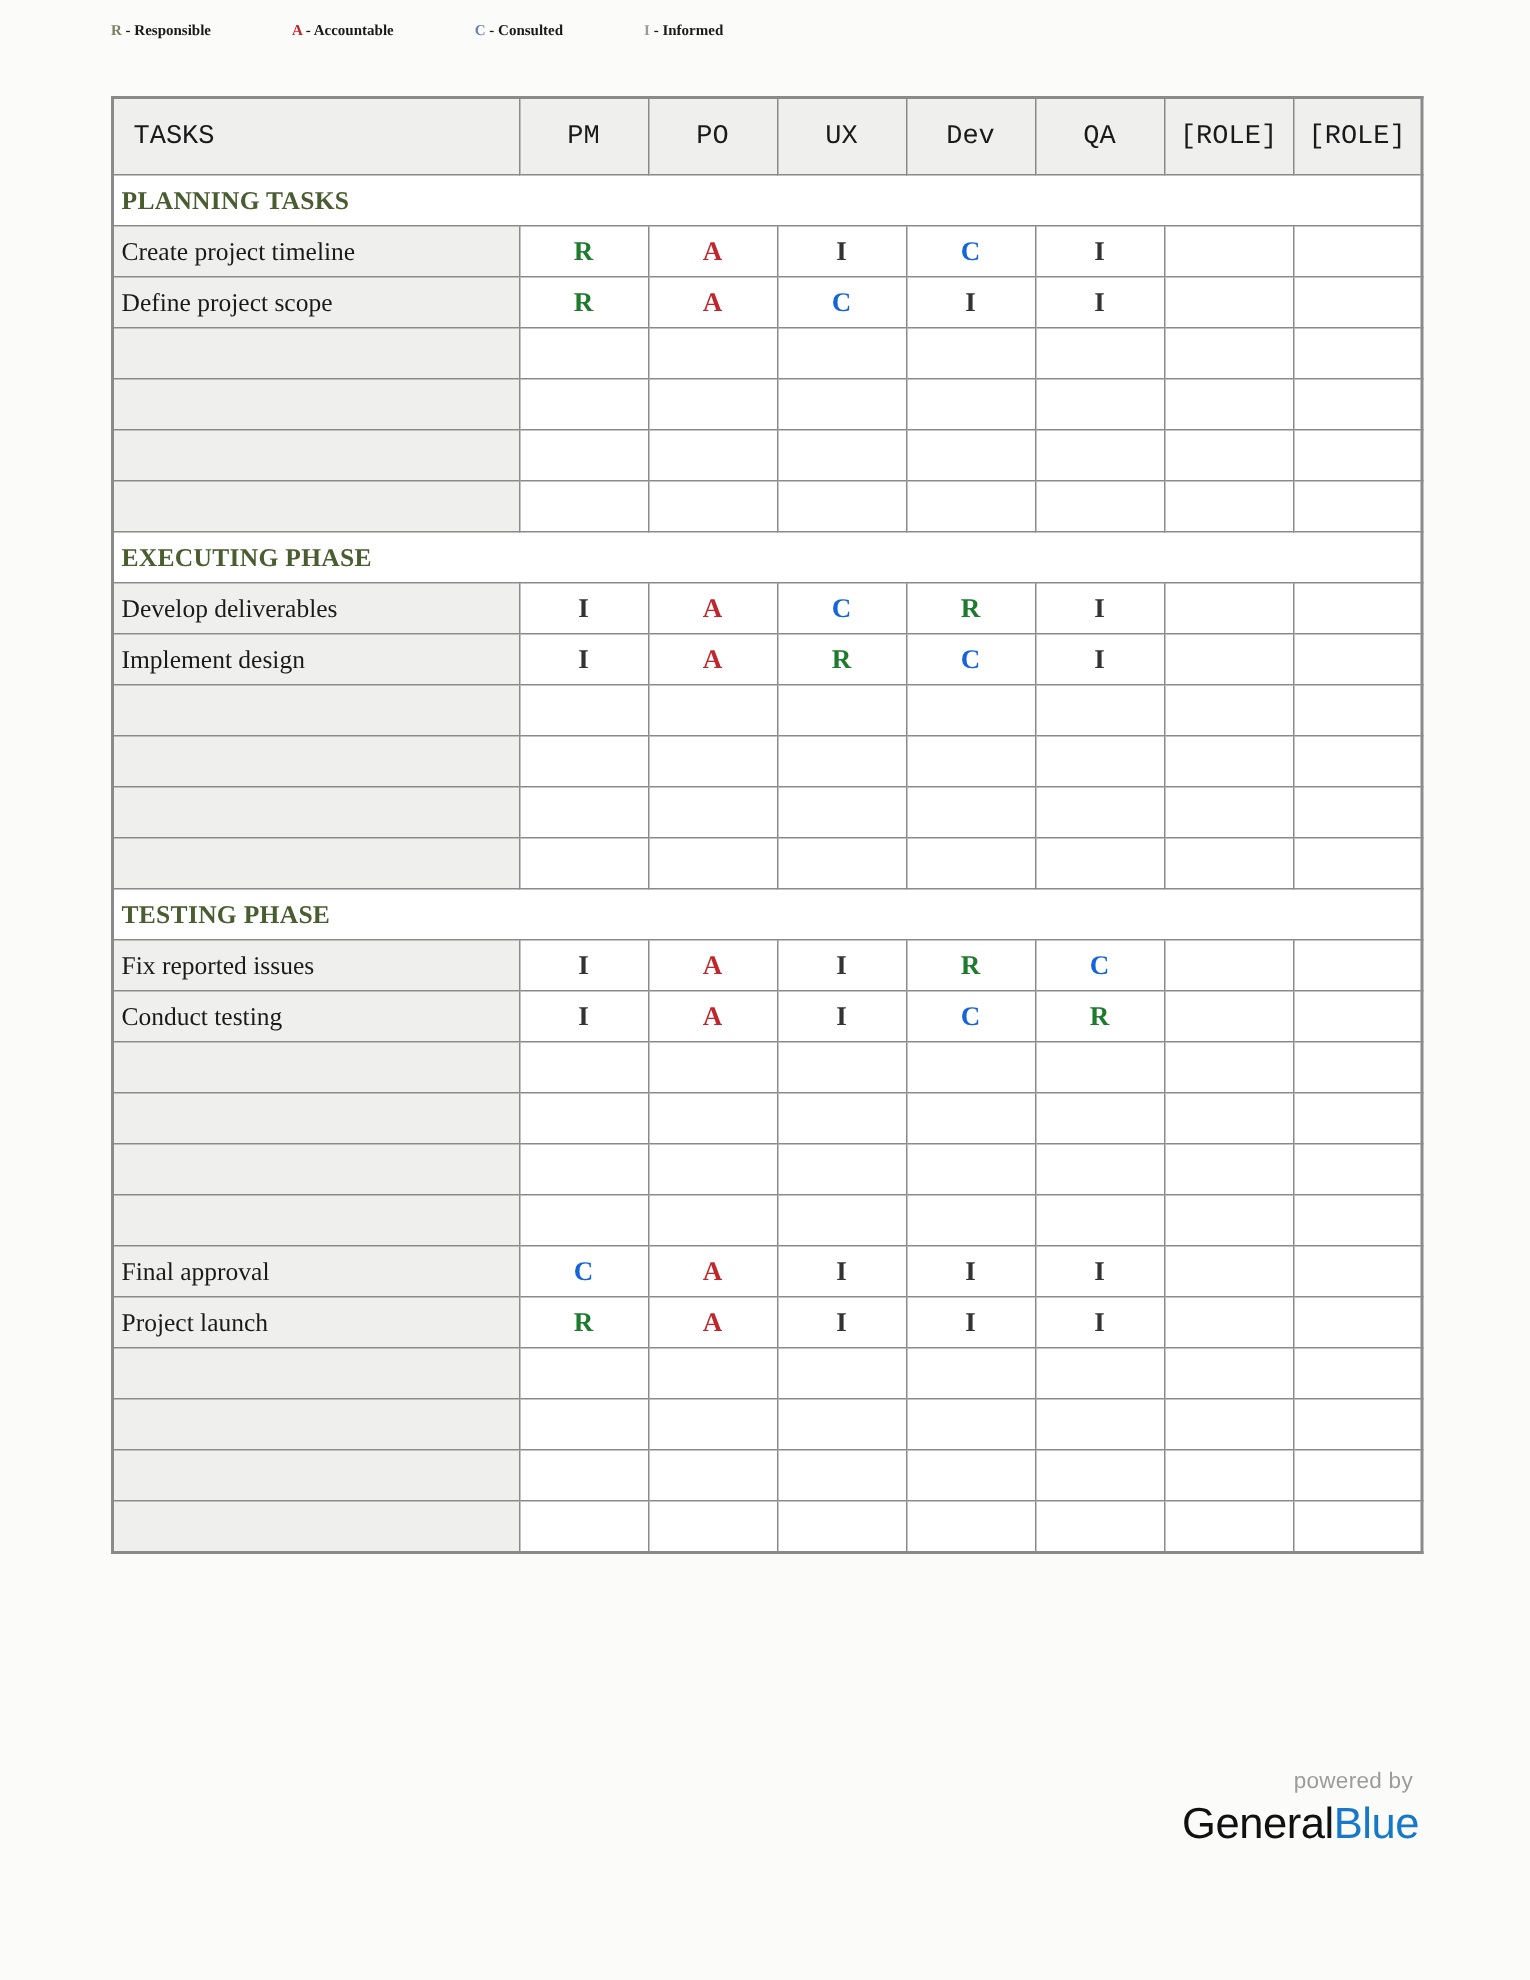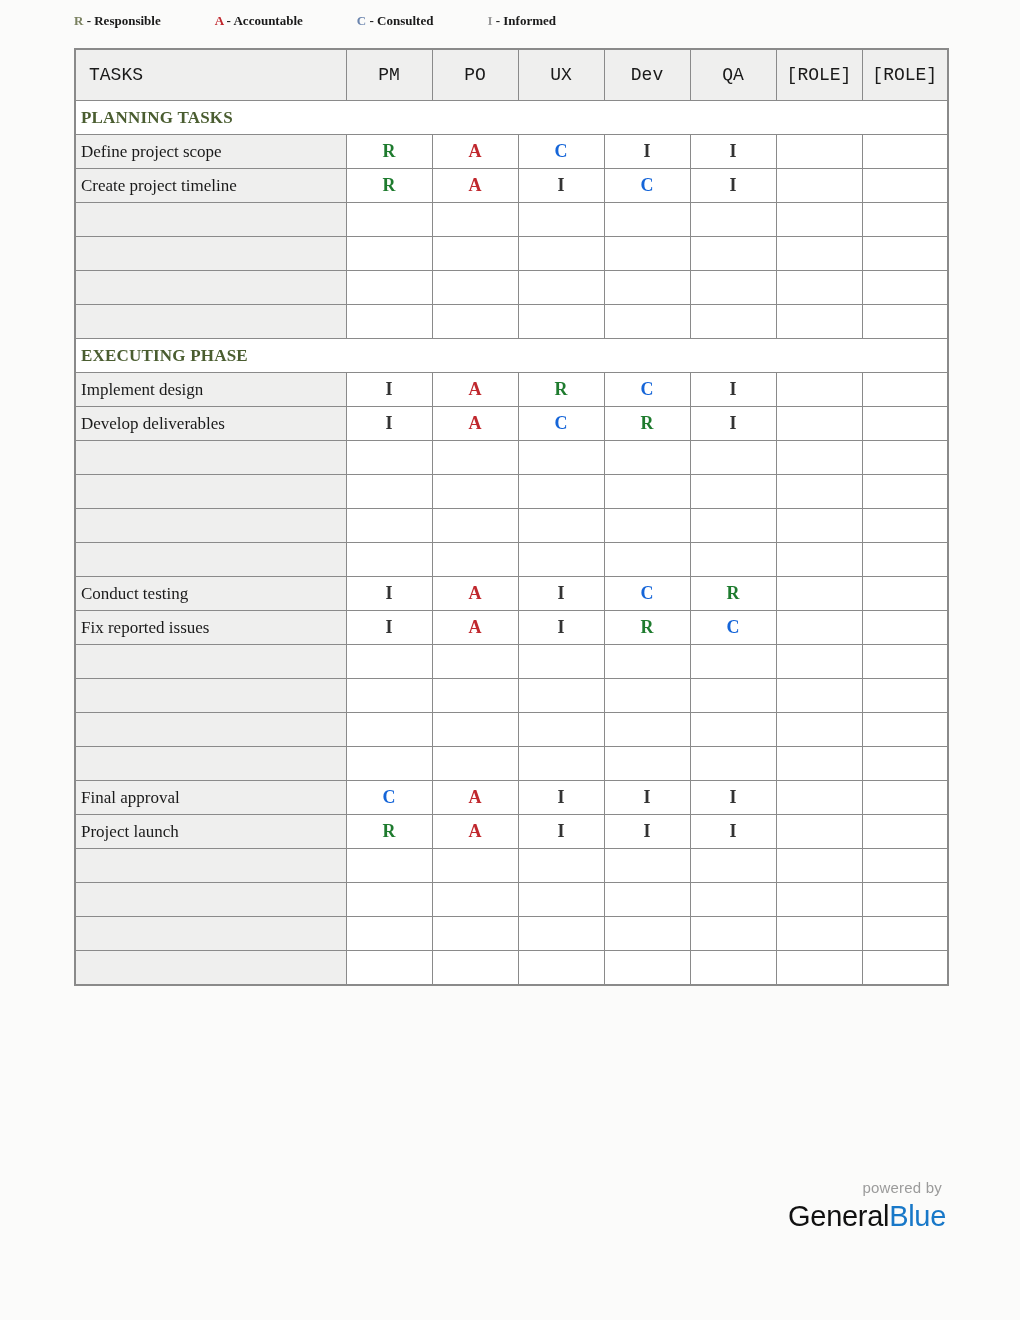--- a/index.html
+++ b/index.html
@@ -32,23 +32,23 @@
     color: #121212;
     letter-spacing: 0.2px;
     margin: 0;
     padding-top: 52px;
     line-height: 56px;
   }
 
   
   .legend {
     margin-top: 12px;
-    margin-bottom: 18px;
+    margin-bottom: 34px;
     font-family: "Liberation Serif", "DejaVu Serif", serif;
-    font-size: 13px;
+    font-size: 10px;
     font-weight: bold;
     color: #1a1a1a;
     white-space: nowrap;
     line-height: 18px;
   }
   .legend-item {
     display: inline-block;
     margin-right: 54px;
   }
   .legend-item:last-child { margin-right: 0; }
@@ -173,35 +173,35 @@
           <th>QA</th>
           <th>[ROLE]</th>
           <th>[ROLE]</th>
         </tr>
     </thead>
     <tbody>
         <tr class="phase">
           <td colspan="8" style="color: rgb(74, 93, 48);">PLANNING TASKS</td>
         </tr>
         <tr class="task-row">
+          <td class="task-name">Create project timeline</td>
+          <td style="color: rgb(30, 123, 46);">R</td>
+          <td style="color: rgb(192, 39, 45);">A</td>
+          <td style="color: rgb(51, 51, 51);">I</td>
+          <td style="color: rgb(21, 101, 216);">C</td>
+          <td style="color: rgb(51, 51, 51);">I</td>
+          <td></td>
+          <td></td>
+        </tr>
+        <tr class="task-row">
           <td class="task-name">Define project scope</td>
           <td style="color: rgb(30, 123, 46);">R</td>
           <td style="color: rgb(192, 39, 45);">A</td>
           <td style="color: rgb(21, 101, 216);">C</td>
           <td style="color: rgb(51, 51, 51);">I</td>
-          <td style="color: rgb(51, 51, 51);">I</td>
-          <td></td>
-          <td></td>
-        </tr>
-        <tr class="task-row">
-          <td class="task-name">Create project timeline</td>
-          <td style="color: rgb(30, 123, 46);">R</td>
-          <td style="color: rgb(192, 39, 45);">A</td>
-          <td style="color: rgb(51, 51, 51);">I</td>
-          <td style="color: rgb(21, 101, 216);">C</td>
           <td style="color: rgb(51, 51, 51);">I</td>
           <td></td>
           <td></td>
         </tr>
         <tr class="task-row blank">
           <td class="task-name"></td>
           <td></td>
           <td></td>
           <td></td>
           <td></td>
@@ -236,96 +236,99 @@
           <td></td>
           <td></td>
           <td></td>
           <td></td>
           <td></td>
         </tr>
         <tr class="phase">
           <td colspan="8" style="color: rgb(74, 93, 48);">EXECUTING PHASE</td>
         </tr>
         <tr class="task-row">
+          <td class="task-name">Develop deliverables</td>
+          <td style="color: rgb(51, 51, 51);">I</td>
+          <td style="color: rgb(192, 39, 45);">A</td>
+          <td style="color: rgb(21, 101, 216);">C</td>
+          <td style="color: rgb(30, 123, 46);">R</td>
+          <td style="color: rgb(51, 51, 51);">I</td>
+          <td></td>
+          <td></td>
+        </tr>
+        <tr class="task-row">
           <td class="task-name">Implement design</td>
           <td style="color: rgb(51, 51, 51);">I</td>
           <td style="color: rgb(192, 39, 45);">A</td>
           <td style="color: rgb(30, 123, 46);">R</td>
           <td style="color: rgb(21, 101, 216);">C</td>
           <td style="color: rgb(51, 51, 51);">I</td>
           <td></td>
           <td></td>
         </tr>
-        <tr class="task-row">
-          <td class="task-name">Develop deliverables</td>
-          <td style="color: rgb(51, 51, 51);">I</td>
-          <td style="color: rgb(192, 39, 45);">A</td>
-          <td style="color: rgb(21, 101, 216);">C</td>
-          <td style="color: rgb(30, 123, 46);">R</td>
-          <td style="color: rgb(51, 51, 51);">I</td>
-          <td></td>
-          <td></td>
-        </tr>
-        <tr class="task-row blank">
-          <td class="task-name"></td>
-          <td></td>
-          <td></td>
-          <td></td>
-          <td></td>
-          <td></td>
-          <td></td>
-          <td></td>
-        </tr>
-        <tr class="task-row blank">
-          <td class="task-name"></td>
-          <td></td>
-          <td></td>
-          <td></td>
-          <td></td>
-          <td></td>
-          <td></td>
-          <td></td>
-        </tr>
-        <tr class="task-row blank">
-          <td class="task-name"></td>
-          <td></td>
-          <td></td>
-          <td></td>
-          <td></td>
-          <td></td>
-          <td></td>
-          <td></td>
-        </tr>
-        <tr class="task-row blank">
-          <td class="task-name"></td>
-          <td></td>
-          <td></td>
-          <td></td>
-          <td></td>
-          <td></td>
+        <tr class="task-row blank">
+          <td class="task-name"></td>
+          <td></td>
+          <td></td>
+          <td></td>
+          <td></td>
+          <td></td>
+          <td></td>
+          <td></td>
+        </tr>
+        <tr class="task-row blank">
+          <td class="task-name"></td>
+          <td></td>
+          <td></td>
+          <td></td>
+          <td></td>
+          <td></td>
+          <td></td>
+          <td></td>
+        </tr>
+        <tr class="task-row blank">
+          <td class="task-name"></td>
+          <td></td>
+          <td></td>
+          <td></td>
+          <td></td>
+          <td></td>
+          <td></td>
+          <td></td>
+        </tr>
+        <tr class="task-row blank">
+          <td class="task-name"></td>
+          <td></td>
+          <td></td>
+          <td></td>
+          <td></td>
+          <td></td>
+          <td></td>
+          <td></td>
+        </tr>
+        <tr class="phase">
+          <td colspan="8" style="color: rgb(74, 93, 48);">TESTING PHASE</td>
+        </tr>
+        <tr class="task-row">
+          <td class="task-name">Fix reported issues</td>
+          <td style="color: rgb(51, 51, 51);">I</td>
+          <td style="color: rgb(192, 39, 45);">A</td>
+          <td style="color: rgb(51, 51, 51);">I</td>
+          <td style="color: rgb(30, 123, 46);">R</td>
+          <td style="color: rgb(21, 101, 216);">C</td>
           <td></td>
           <td></td>
         </tr>
         <tr class="task-row">
           <td class="task-name">Conduct testing</td>
           <td style="color: rgb(51, 51, 51);">I</td>
           <td style="color: rgb(192, 39, 45);">A</td>
           <td style="color: rgb(51, 51, 51);">I</td>
           <td style="color: rgb(21, 101, 216);">C</td>
           <td style="color: rgb(30, 123, 46);">R</td>
-          <td></td>
-          <td></td>
-        </tr>
-        <tr class="task-row">
-          <td class="task-name">Fix reported issues</td>
-          <td style="color: rgb(51, 51, 51);">I</td>
-          <td style="color: rgb(192, 39, 45);">A</td>
-          <td style="color: rgb(51, 51, 51);">I</td>
-          <td style="color: rgb(30, 123, 46);">R</td>
-          <td style="color: rgb(21, 101, 216);">C</td>
           <td></td>
           <td></td>
         </tr>
         <tr class="task-row blank">
           <td class="task-name"></td>
           <td></td>
           <td></td>
           <td></td>
           <td></td>
           <td></td>

